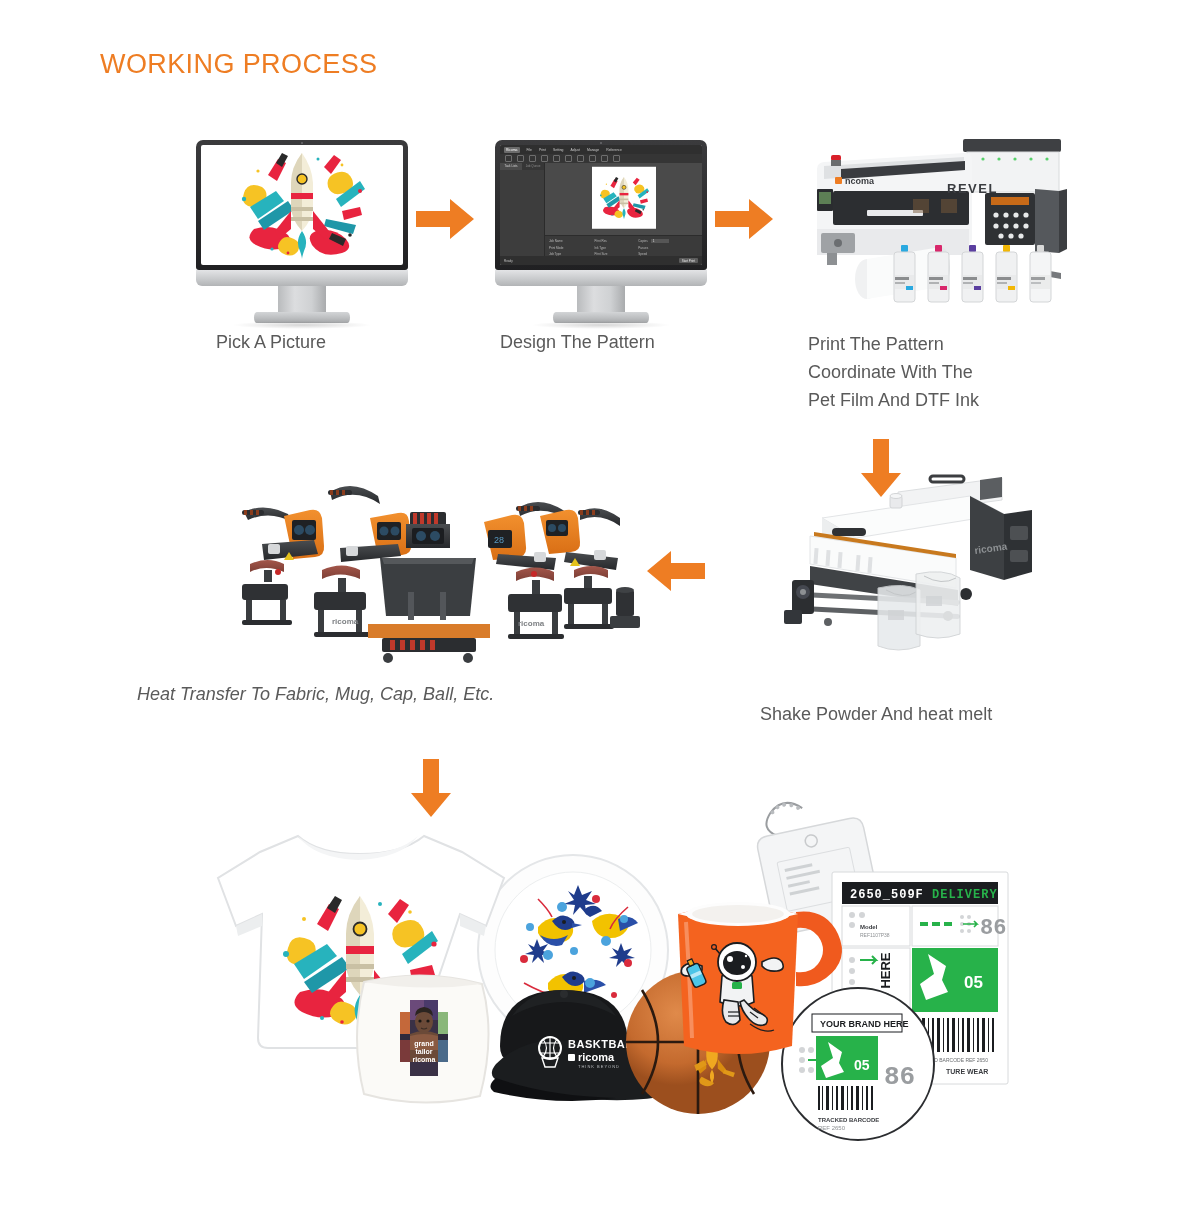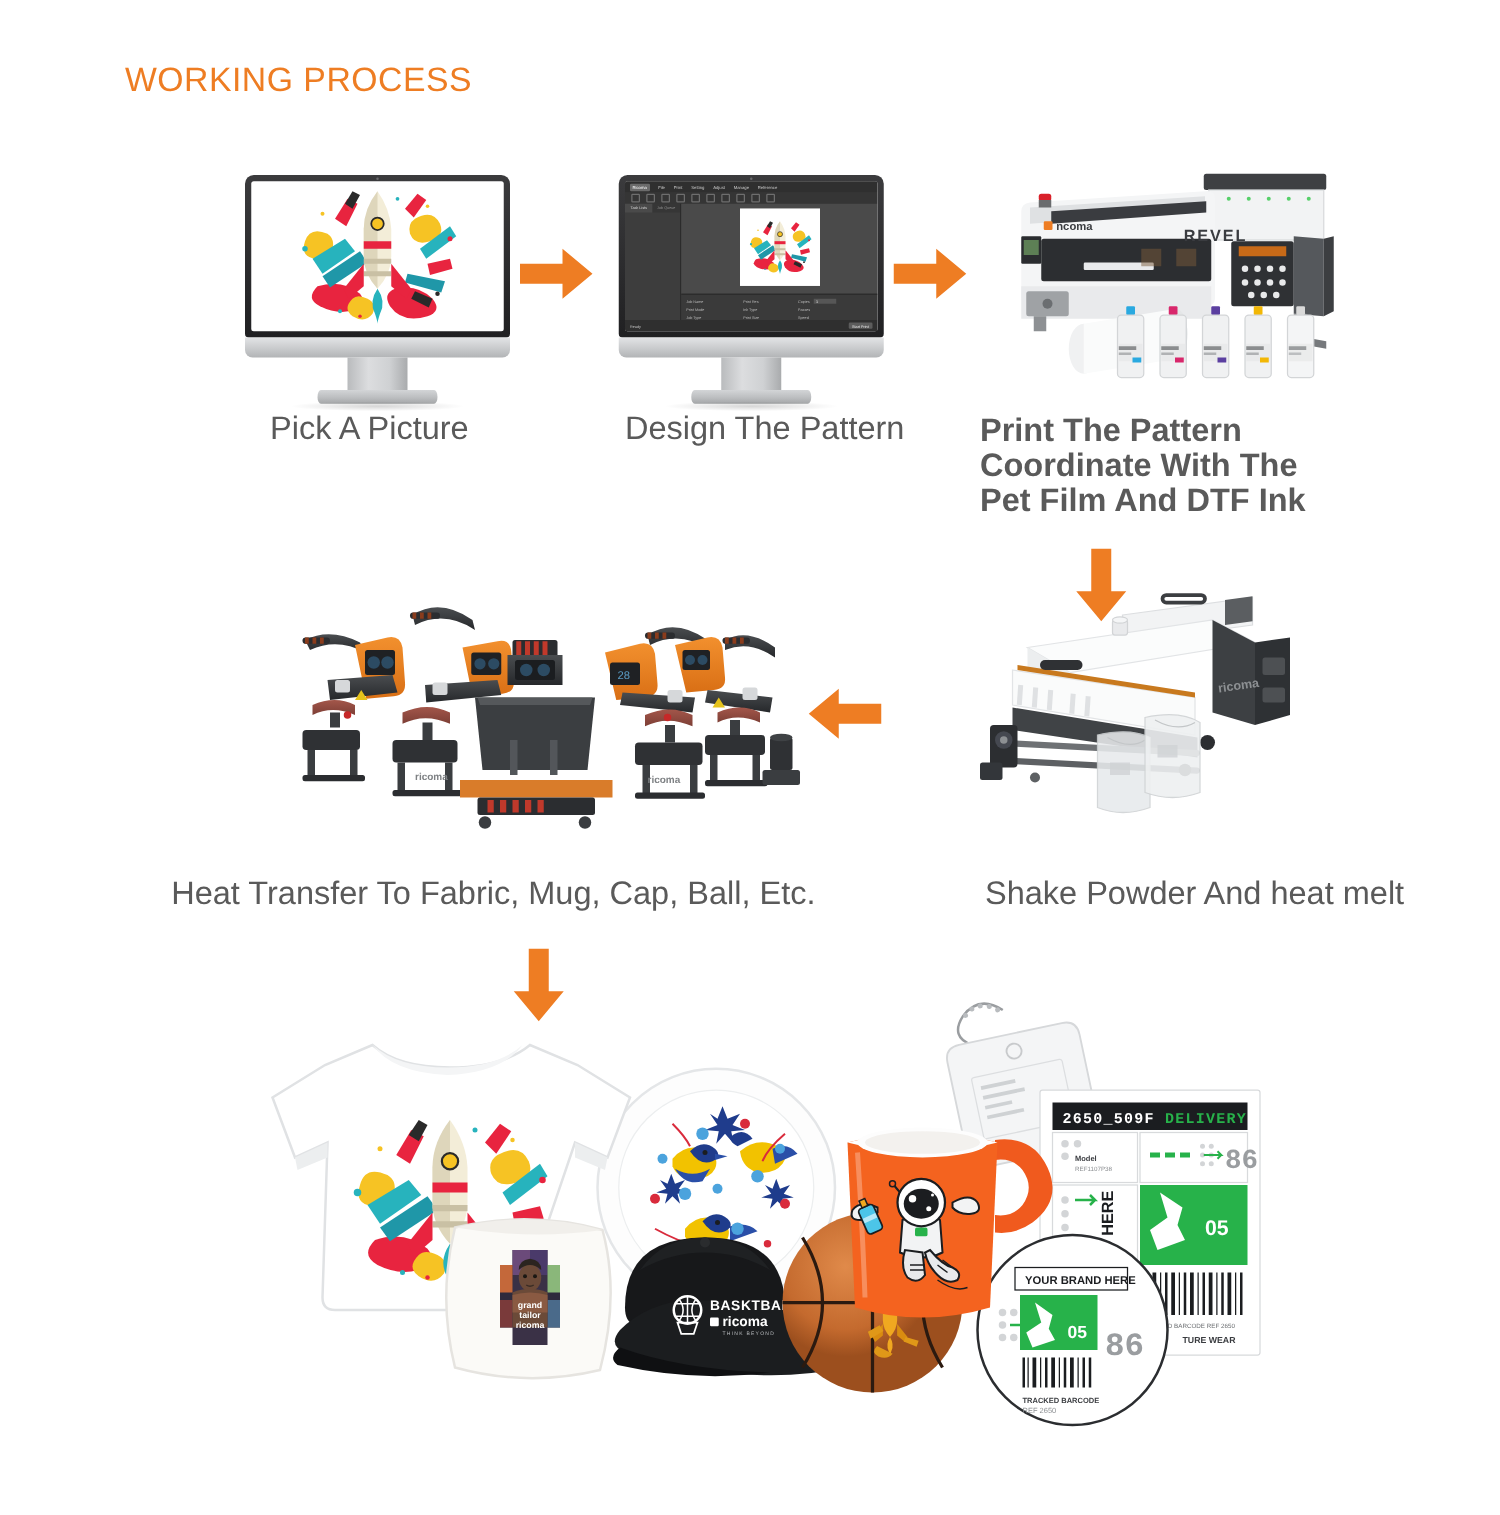--- a/index.html
+++ b/index.html
@@ -17,21 +17,21 @@
   #page-title{
     left:100px;top:49px;
     font-size:27px;font-weight:normal;
     letter-spacing:.4px;
     color:#ee7d23;
   }
 
   
   .caption{
     color:#5a5a5a;
-    font-size:26px;
+    font-size:18px;
     line-height:28px;
     font-weight:400;
     white-space:pre-line;
   }
 
   
   .arrow{display:block;}
 
   
   .monitor{width:212px;height:170px;position:absolute;}
@@ -412,21 +412,21 @@
       <g transform="translate(242,118)">
         <rect x="0" y="-6" width="7" height="7" rx="1" fill="#d9d9d9"></rect>
         <rect x="-7" y="1" width="21" height="50" rx="3" fill="#f4f5f6" stroke="#d3d5d7"></rect>
         <rect x="-6" y="24" width="19" height="14" fill="#ebecec"></rect>
         <rect x="-6" y="26" width="14" height="3" fill="#9b9d9f"></rect>
         <rect x="-6" y="31" width="10" height="2" fill="#bcbec0"></rect>
       </g>
     </g>
   </svg>
 </div>
-<div class="abs caption" style="left:784px;top:330px;width:280px;font-weight:bold;">Print The Pattern
+<div class="abs caption" style="left:808px;top:330px;width:280px;">Print The Pattern
 Coordinate With The
 Pet Film And DTF Ink</div>
 
 <div class="abs" style="left:858px;top:437px;">
   <svg class="arrow" width="46" height="62" viewBox="0 0 46 62">
     <path d="M15 2 h16 V36 h12 l-20 24 l-20 -24 h12 z" fill="#ee7d23"></path>
   </svg>
 </div>
 
 <div class="abs" style="left:770px;top:470px;width:300px;height:185px;">
@@ -476,21 +476,21 @@
     <g>
       <path d="M108 118 q26 -6 42 2 l0 56 q-22 8 -42 0 z" fill="#e7eaec" opacity=".88" stroke="#cfd2d4"></path>
       <path d="M116 120 q18 10 30 2" fill="none" stroke="#c3c6c8"></path>
       <rect x="118" y="140" width="16" height="10" fill="#cfd2d4" opacity=".8"></rect>
       <path d="M146 104 q28 -6 44 4 l0 56 q-22 8 -44 0 z" fill="#eef0f1" opacity=".9" stroke="#cfd2d4"></path>
       <path d="M154 106 q18 10 32 2" fill="none" stroke="#c3c6c8"></path>
       <rect x="156" y="126" width="16" height="10" fill="#cfd2d4" opacity=".8"></rect>
     </g>
   </svg>
 </div>
-<div class="abs caption" style="left:788px;top:700px;width:360px;">Shake Powder And heat melt</div>
+<div class="abs caption" style="left:760px;top:700px;width:360px;">Shake Powder And heat melt</div>
 
 <div class="abs" style="left:645px;top:548px;">
   <svg class="arrow" width="62" height="46" viewBox="0 0 62 46">
     <path d="M60 15 H26 V3 L2 23 l24 20 V31 h34 z" fill="#ee7d23"></path>
   </svg>
 </div>
 
 <div class="abs" style="left:222px;top:472px;width:420px;height:200px;">
   <svg width="420" height="200" viewBox="0 0 420 200">
     <defs>
@@ -628,21 +628,21 @@
       <rect x="380" y="132" width="6" height="20" fill="#3a3d40"></rect>
       <rect x="342" y="152" width="50" height="5" rx="2" fill="#2b2d30"></rect>
       <polygon points="348,94 358,94 353,86" fill="#e5c21a"></polygon>
 
       <rect x="394" y="118" width="18" height="26" rx="2" fill="#2f3134"></rect>
       <ellipse cx="403" cy="118" rx="9" ry="3" fill="#3f4245"></ellipse>
       <rect x="388" y="144" width="30" height="12" rx="2" fill="#3a3d40"></rect>
     </g>
   </svg>
 </div>
-<div class="abs caption" style="left:137px;top:700px;width:530px;">Heat Transfer To Fabric, Mug, Cap, Ball, Etc.</div>
+<div class="abs caption" style="left:137px;top:680px;width:530px;font-style:italic;">Heat Transfer To Fabric, Mug, Cap, Ball, Etc.</div>
 
 <div class="abs" style="left:408px;top:757px;">
   <svg class="arrow" width="46" height="62" viewBox="0 0 46 62">
     <path d="M15 2 h16 V36 h12 l-20 24 l-20 -24 h12 z" fill="#ee7d23"></path>
   </svg>
 </div>
 
 <div class="abs" style="left:190px;top:800px;width:830px;height:400px;">
   <svg width="830" height="400" viewBox="0 0 830 400">
 

